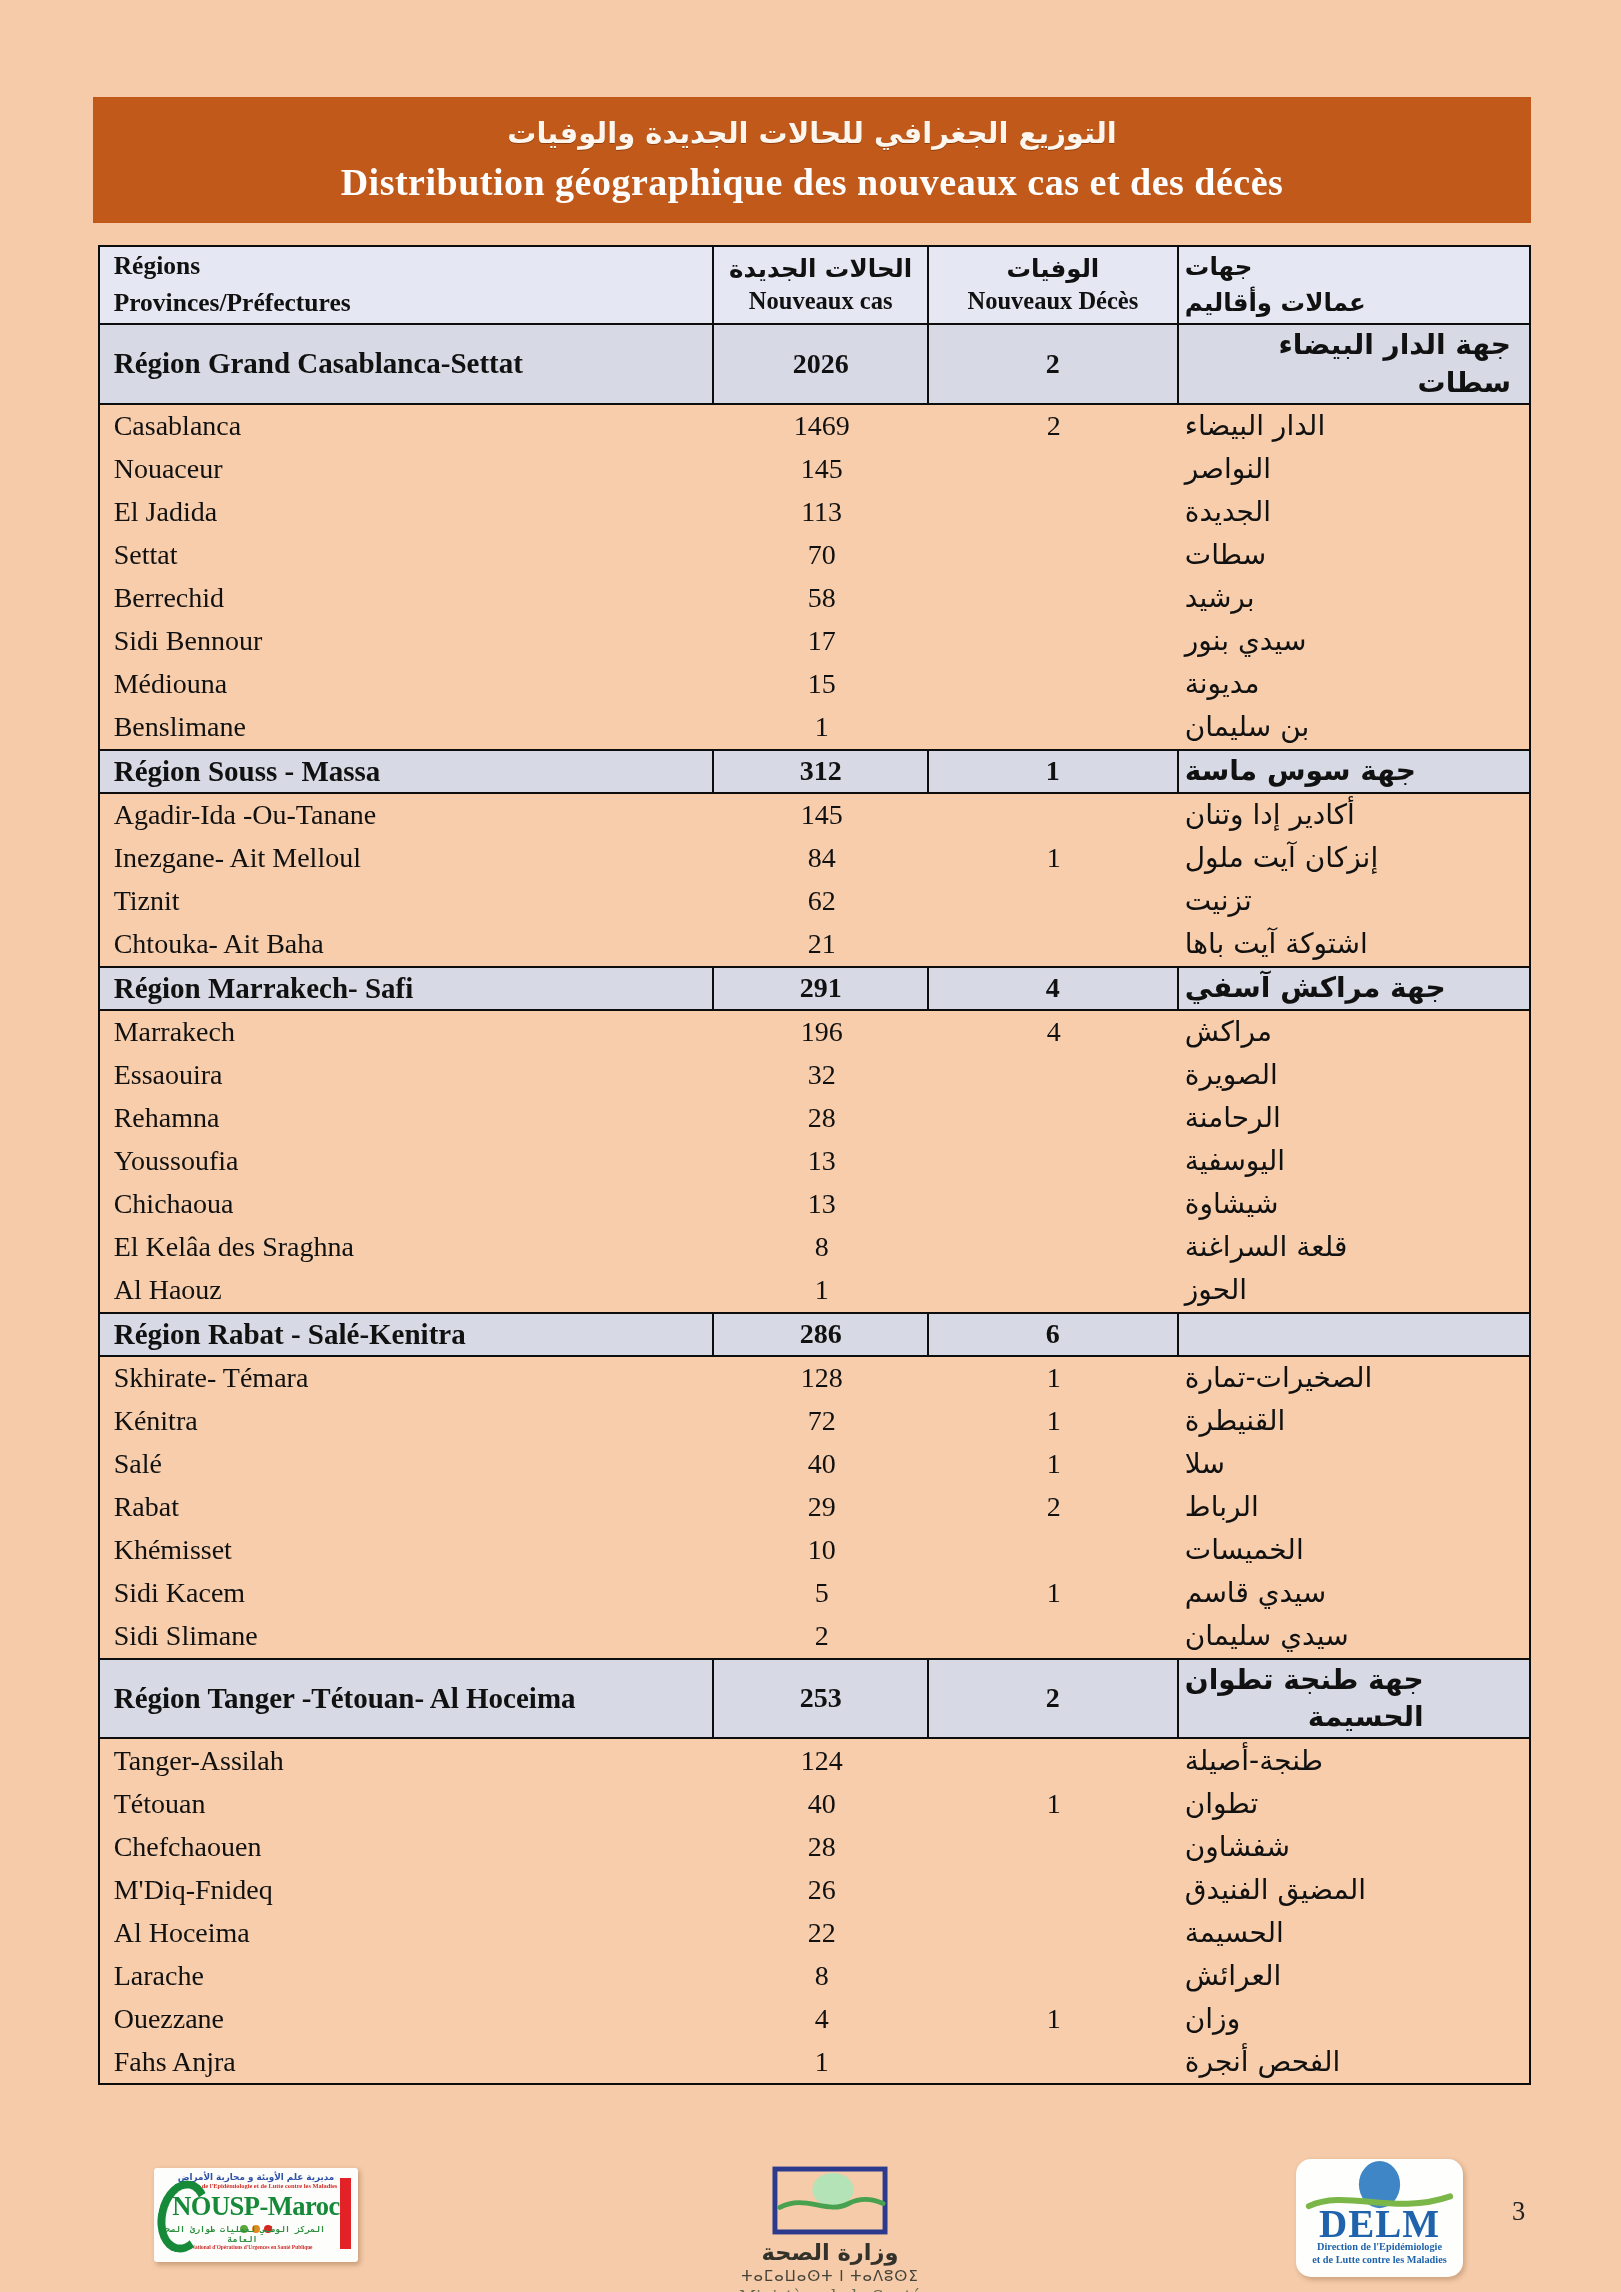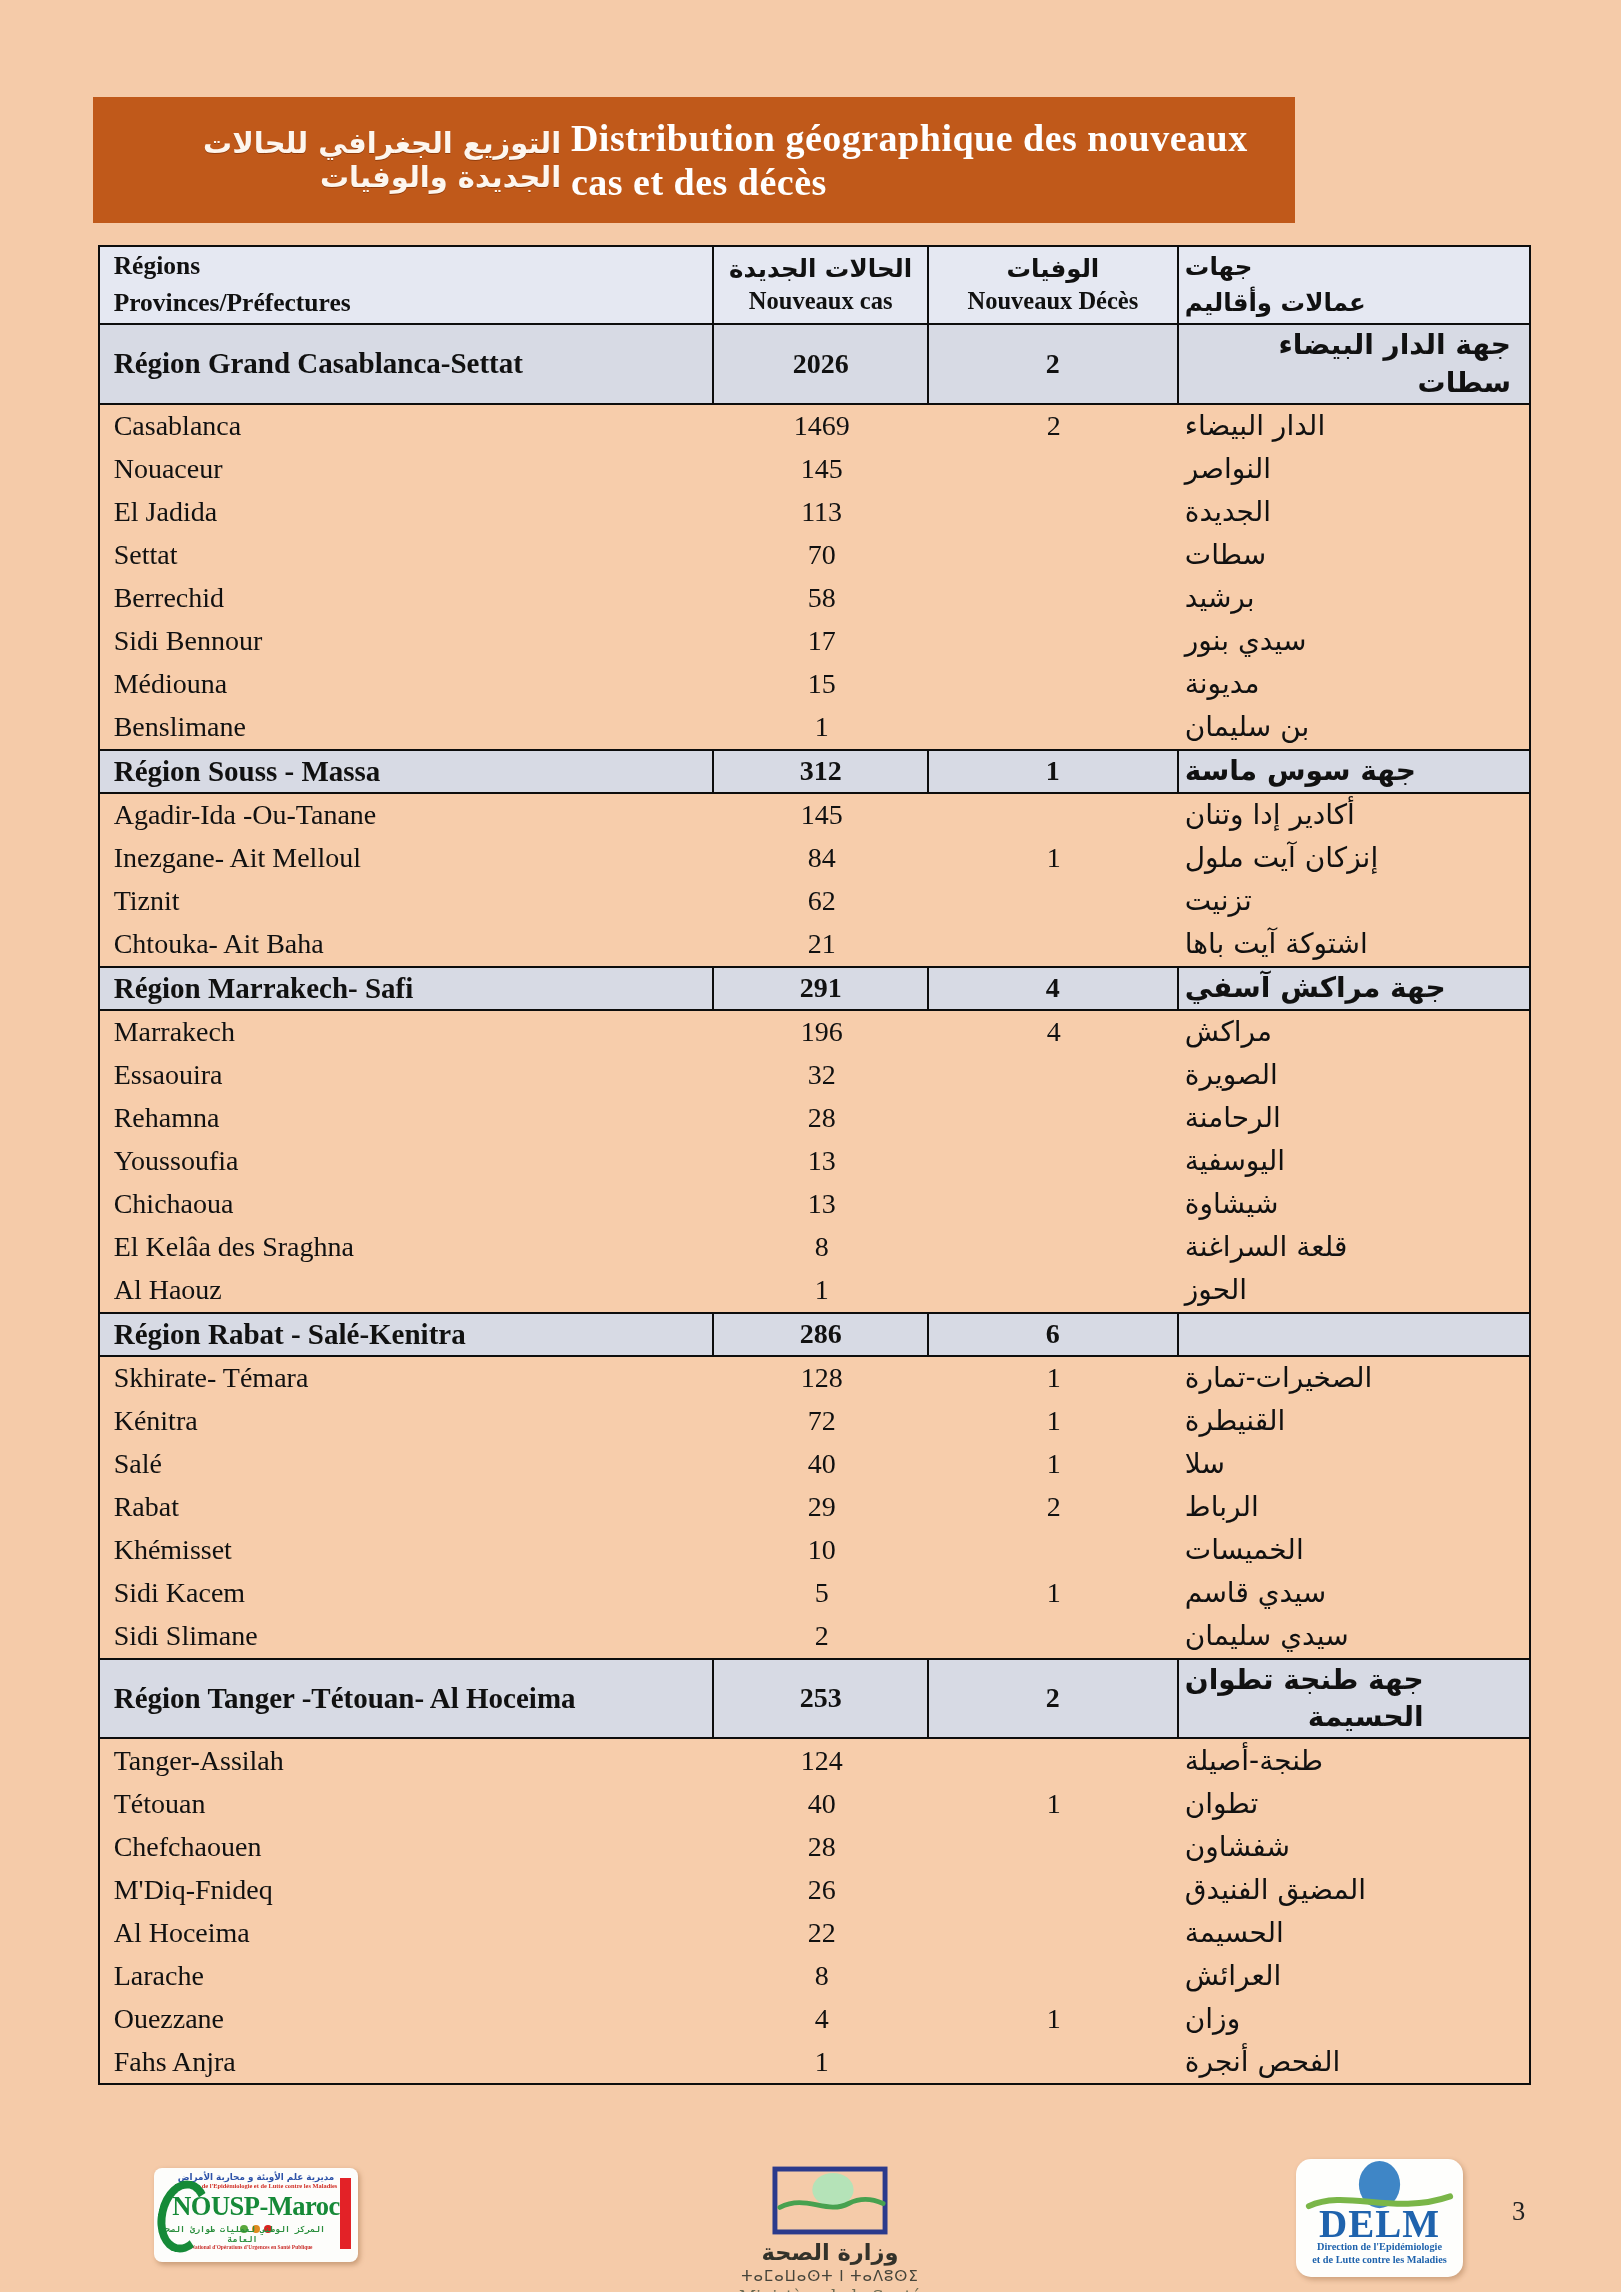--- a/index.html
+++ b/index.html
@@ -14,23 +14,23 @@
   html,body{width:1621px;height:2293px;}
   body{
     position:relative;
     background:var(--page-bg);
     font-family:"Liberation Serif","DejaVu Serif","DejaVu Sans",serif;
     color:#111;
     overflow:hidden;
   }
   
   .banner{
-    position:absolute;left:93px;top:97px;width:1202px;height:126px;
+    position:absolute;left:93px;top:97px;width:1438px;height:126px;
     background:var(--banner-bg);
-    display:flex;align-items:center;justify-content:center;
+    display:flex;flex-direction:column;align-items:center;justify-content:center;
     gap:9.8px;
   }
   .banner-ar{
     color:#fdf6ee;font-size:29px;font-weight:bold;direction:rtl;
     font-family:"DejaVu Sans","Liberation Serif",sans-serif;
     text-shadow:0 1px 0 rgba(90,30,0,.45);
   }
   .banner-fr{
     color:#ffffff;font-size:38px;font-weight:bold;letter-spacing:0.5px;
   }
@@ -75,21 +75,21 @@
       white-space:pre-line;line-height:1.35;}
   .header-row .c1{font-size:25.5px;line-height:1.45;}
   .header-row .c2,.header-row .c3{font-size:24.5px;line-height:1.3;}
   .header-row .c4{font-size:24.5px;line-height:1.45;}
   .header-row .ar-line{font-family:"DejaVu Sans","Liberation Serif",sans-serif;direction:rtl;font-size:24.5px;}
   .region-row .c1{font-size:29px;}
   .region-row .c4{font-size:28px;font-weight:bold;}
   
   .nousp-box{
     position:absolute;left:154px;top:2168px;width:204px;height:94px;
-    background:#fdfdfb;border-radius:8px;box-shadow:2px 2.9px 4.9px rgba(120,70,30,.35);
+    background:#fdfdfb;border-radius:3px;box-shadow:2px 2.9px 4.9px rgba(120,70,30,.35);
     overflow:hidden;text-align:center;padding-top:3.9px;
   }
   .nousp-top-ar{color:#2d52a8;font-size:8.8px;font-weight:bold;direction:rtl;
     font-family:"DejaVu Sans",sans-serif;}
   .nousp-top-fr{color:#d03026;font-size:6.4px;font-weight:bold;}
   .nousp-name{color:#168a38;font-size:26.5px;font-weight:bold;margin-top:2px;letter-spacing:-0.5px;}
   .nousp-arc{
     position:absolute;left:3.9px;top:11.8px;width:51px;height:73px;
     border:8.8px solid #168a38;border-right-color:transparent;border-radius:50%;
     transform:rotate(12deg);

